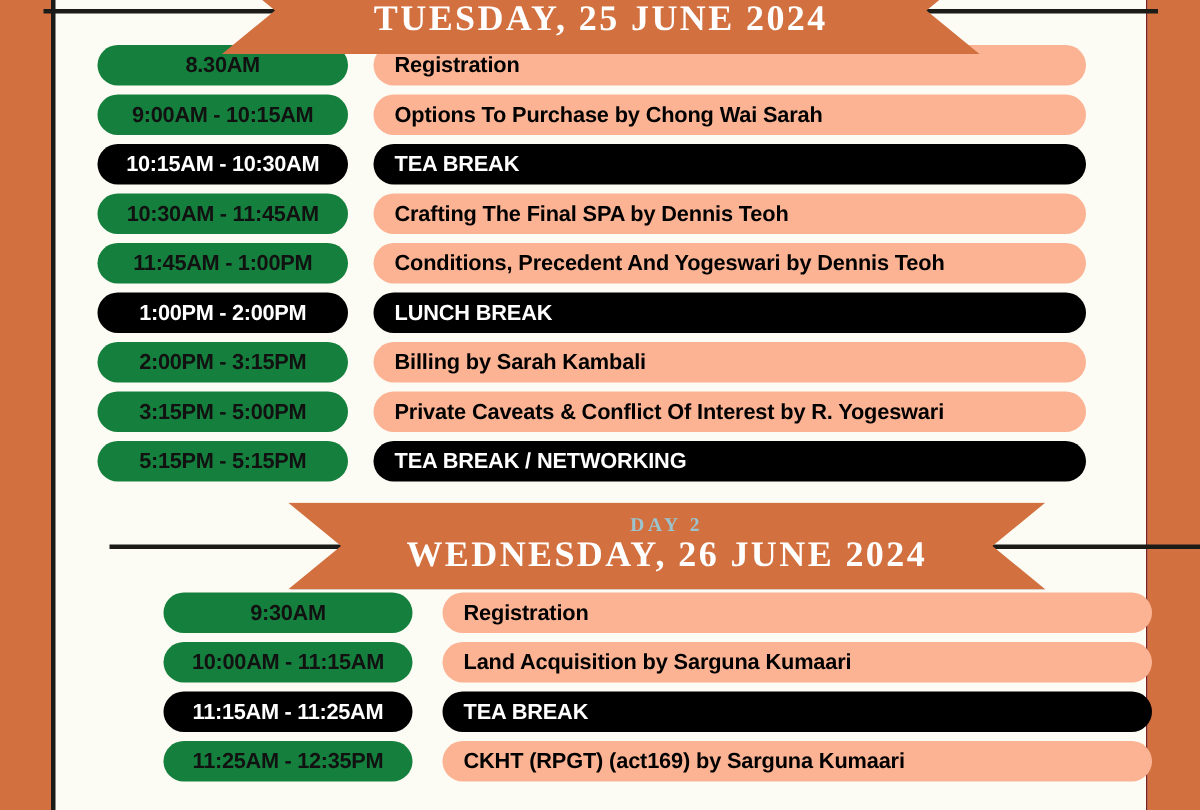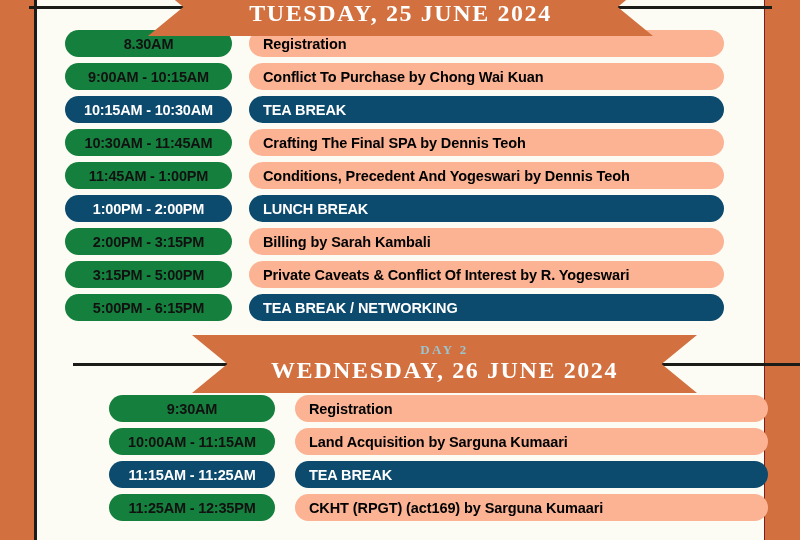--- a/index.html
+++ b/index.html
@@ -102,21 +102,21 @@
     padding-left:14px;
     font-size:14.5px;
     font-weight:bold;
     letter-spacing:-0.1px;
     color:#000000;
     background:#FBB394;
     white-space:nowrap;
     overflow:hidden;
   }
   .time-pill.break, .event-pill.break {
-    background:#0c4a6e;
+    background:#000000;
     color:#FFFFFF;
   }
 
   .day2 .rows { padding-left:28px; }
   .day2 .time-pill { width:166px; }
   .day2 .row { gap:20px;align-items:center; }
 </style>
 </head>
 <body>
 
@@ -133,21 +133,21 @@
               <div class="day-date">TUESDAY, 25 JUNE 2024</div>
             </div>
           </div>
           <div class="rows">
             <div class="row">
               <div class="time-pill">8.30AM</div>
               <div class="event-pill">Registration</div>
             </div>
             <div class="row">
               <div class="time-pill">9:00AM - 10:15AM</div>
-              <div class="event-pill">Conflict To Purchase by Chong Wai Kuan</div>
+              <div class="event-pill">Options To Purchase by Chong Wai Sarah</div>
             </div>
             <div class="row">
               <div class="time-pill break">10:15AM - 10:30AM</div>
               <div class="event-pill break">TEA BREAK</div>
             </div>
             <div class="row">
               <div class="time-pill">10:30AM - 11:45AM</div>
               <div class="event-pill">Crafting The Final SPA by Dennis Teoh</div>
             </div>
             <div class="row">
@@ -160,21 +160,21 @@
             </div>
             <div class="row">
               <div class="time-pill">2:00PM - 3:15PM</div>
               <div class="event-pill">Billing by Sarah Kambali</div>
             </div>
             <div class="row">
               <div class="time-pill">3:15PM - 5:00PM</div>
               <div class="event-pill">Private Caveats &amp; Conflict Of Interest by R. Yogeswari</div>
             </div>
             <div class="row">
-              <div class="time-pill">5:00PM - 6:15PM</div>
+              <div class="time-pill">5:15PM - 5:15PM</div>
               <div class="event-pill break">TEA BREAK / NETWORKING</div>
             </div>
           </div>
         </div>
         <div class="day-section day2" style="margin-top: 12px; margin-left: 44px;">
           <div class="banner-wrap">
             <div class="rule left"></div>
             <div class="rule right"></div>
             <div class="ribbon">
               <div class="day-num">DAY 2</div>

